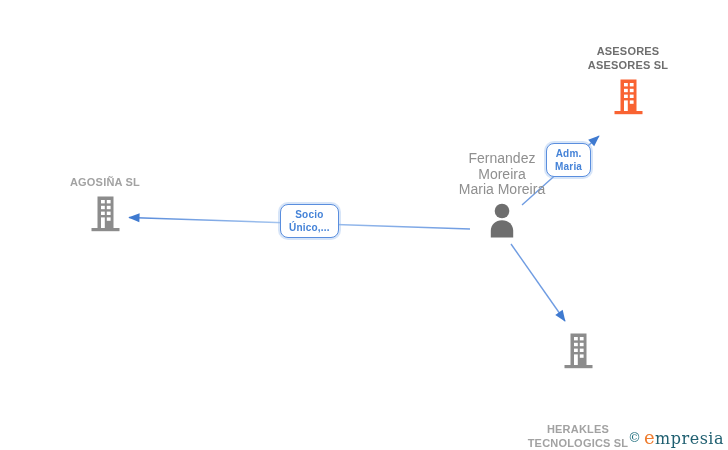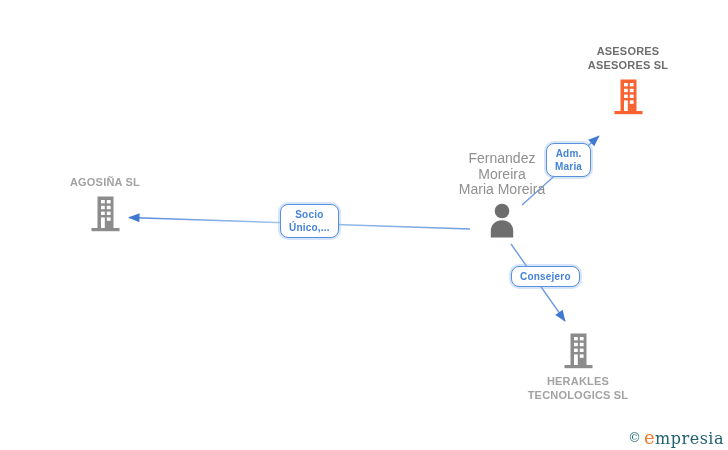--- a/index.html
+++ b/index.html
@@ -152,21 +152,21 @@
       <div>Fernandez</div>
       <div>Moreira</div>
       <div>Maria Moreira</div>
     </div>
     <svg class="icon-person" width="30" height="35" viewBox="0 0 30 35">
       <circle cx="15" cy="8" r="7.3" fill="#6e6e6e"></circle>
       <path d="M15,17.2 C8.6,17.2 3.8,21.8 3.8,27.6 L3.8,34.5 L26.2,34.5 L26.2,27.6 C26.2,21.8 21.4,17.2 15,17.2 Z" fill="#6e6e6e"></path>
     </svg>
   </div>
 
-  <div class="node" style="left:508px; top:332px;">
+  <div class="node" style="left:508px; top:332px;gap:48px;">
     <svg class="icon-building below" width="31" height="37" viewBox="0 0 31 37">
       <rect x="1.5" y="33" width="28" height="3.2" fill="#8c8c8c"></rect>
       <rect x="7.5" y="1.5" width="16" height="31.5" fill="#8c8c8c"></rect>
       <rect x="11" y="5" width="3.8" height="3.4" fill="#ffffff"></rect>
       <rect x="16.8" y="5" width="3.8" height="3.4" fill="#ffffff"></rect>
       <rect x="11" y="10.8" width="3.8" height="3.4" fill="#ffffff"></rect>
       <rect x="16.8" y="10.8" width="3.8" height="3.4" fill="#ffffff"></rect>
       <rect x="11" y="16.6" width="3.8" height="3.4" fill="#ffffff"></rect>
       <rect x="16.8" y="16.6" width="3.8" height="3.4" fill="#ffffff"></rect>
       <rect x="11" y="22.4" width="3.8" height="10.6" fill="#ffffff"></rect>
@@ -181,21 +181,18 @@
   <div class="rel-label" style="left:546px; top:143px;">
     <div>Adm.</div>
     <div>Maria</div>
   </div>
 
   <div class="rel-label" style="left:280px; top:204px;">
     <div>Socio</div>
     <div>Único,...</div>
   </div>
 
-  <div class="rel-label" style="left:511px; top:266px;">
-    <div>Consejero</div>
-  </div>
 
   <div class="brand-footer">
     <span class="copy">©</span><span class="brand"><span class="e-initial">e</span><span>mpresia</span></span>
   </div>
 
 </div>
 
 </body></html>

